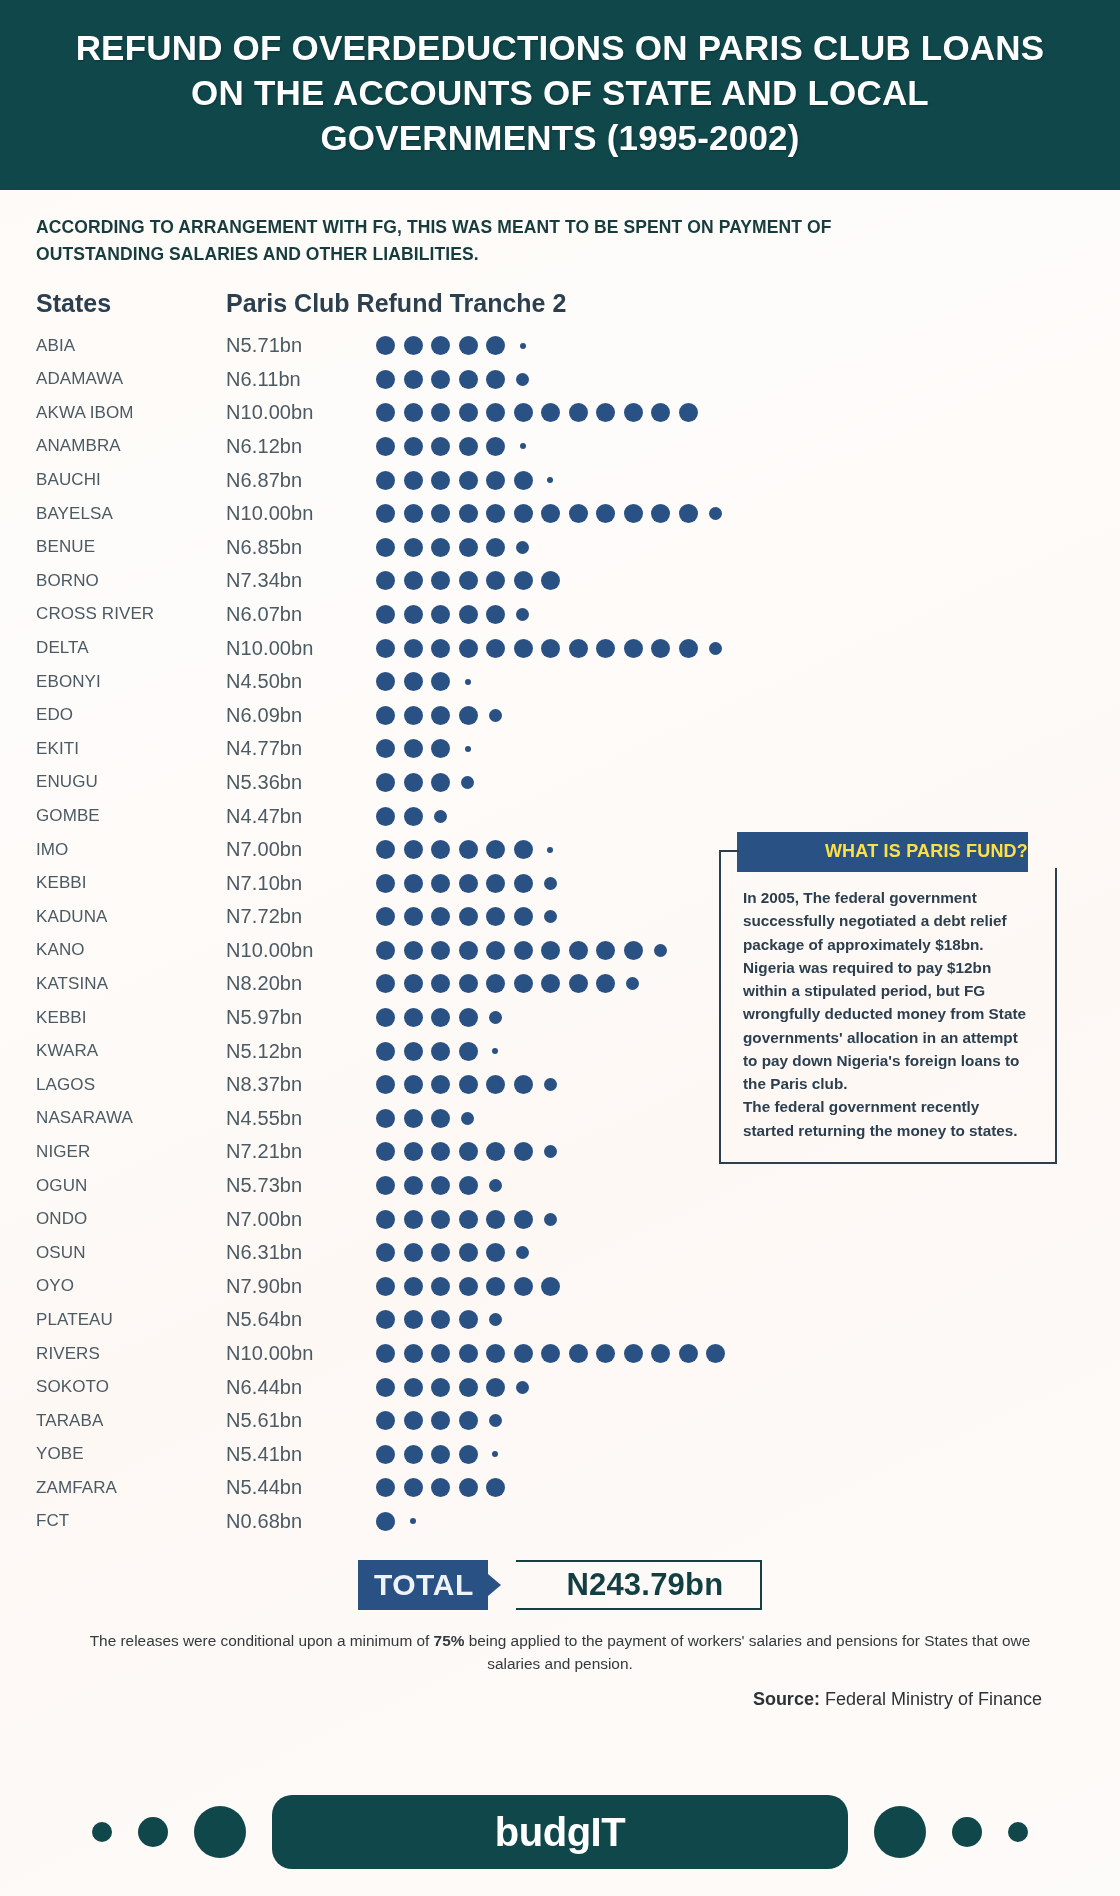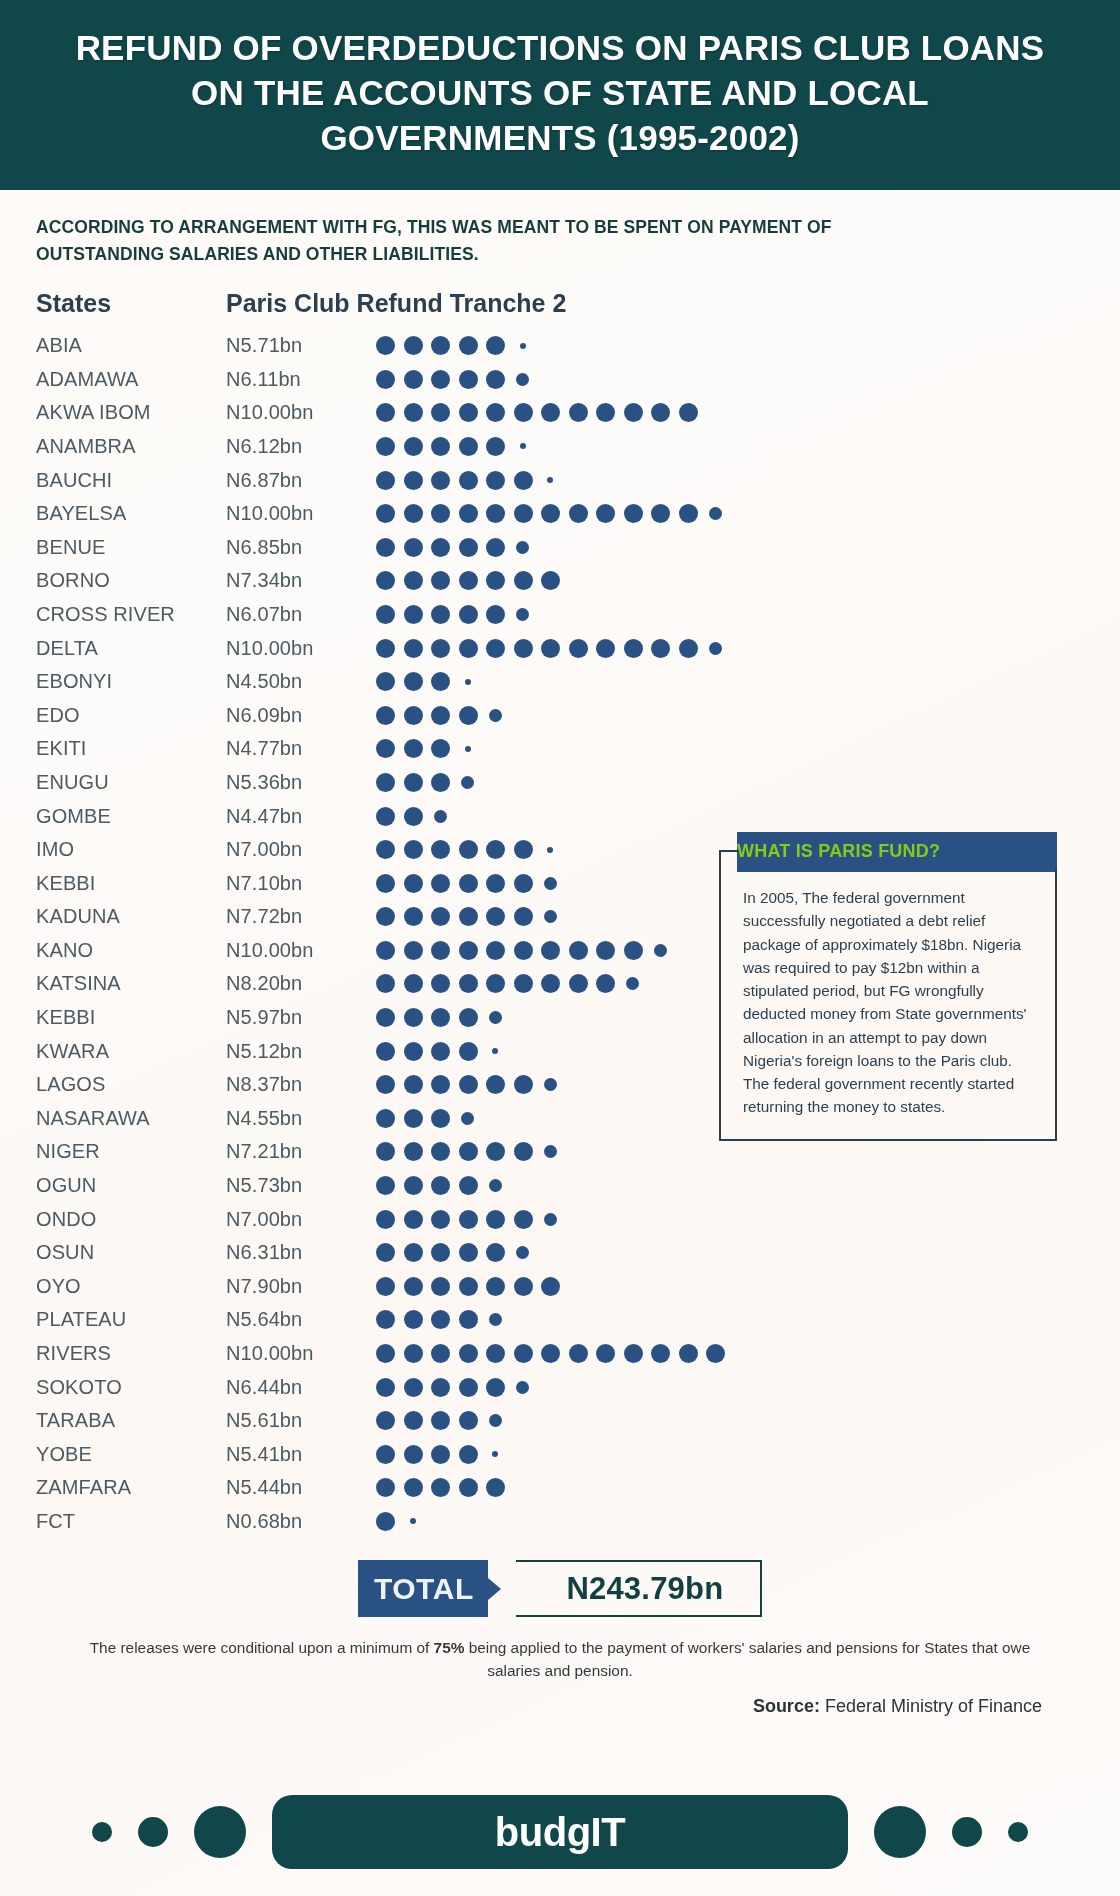--- a/index.html
+++ b/index.html
@@ -63,21 +63,21 @@
     font-weight: bold;
     color: #2b3f4f;
   }
   .row {
     display: flex;
     align-items: center;
     height: 33.6px;
   }
   .row .state {
     width: 190px;
-    font-size: 20px;
+    font-size: 17px;
     color: #4b5a63;
     letter-spacing: 0.1px;
     white-space: nowrap;
   }
   .row .amount {
     width: 150px;
     font-size: 20px;
     color: #4b5a63;
     letter-spacing: 0.1px;
     white-space: nowrap;
@@ -99,37 +99,37 @@
   
   .callout {
     position: absolute;
     left: 719px;
     top: 832px;
     width: 338px;
     z-index: 3;
   }
   .callout-title {
     background: #2a5183;
-    color: #84cc16;
+    color: #fde047;
     font-size: 18px;
     font-weight: bold;
-    text-align: left;
+    text-align: right;
     padding: 9px 0 10px 0;
     letter-spacing: 0.2px;
     margin-left: 18px;
-    width: 320px;
+    width: 291px;
   }
   .callout-body {
     border: 2px solid #2b3f4f;
     border-top: none;
     padding: 18px 22px 20px 22px;
     font-size: 15.3px;
     line-height: 1.52;
     color: #2b3f4f;
-    font-weight: 400;
+    font-weight: 700;
     background: transparent;
     margin-top: -4px;
   }
   .callout-body p { margin-bottom: 0; }
   .callout-body p + p { margin-top: 0px; }
   .callout-top-stub {
     position: absolute;
     left: 0;
     top: 18px;
     width: 20px;
@@ -144,21 +144,21 @@
     width: 2px;
     background: #2b3f4f;
   }
 
   
   .total-wrap {
     margin: 22px auto 8px auto;
     width: 404px;
     display: flex;
     align-items: stretch;
-    height: 57px;
+    height: 50px;
     position: relative;
     z-index: 2;
     gap: 28px;
   }
   .total-label {
     background: #2a5183;
     color: #eef3f8;
     font-size: 30px;
     font-weight: bold;
     letter-spacing: 0.5px;

